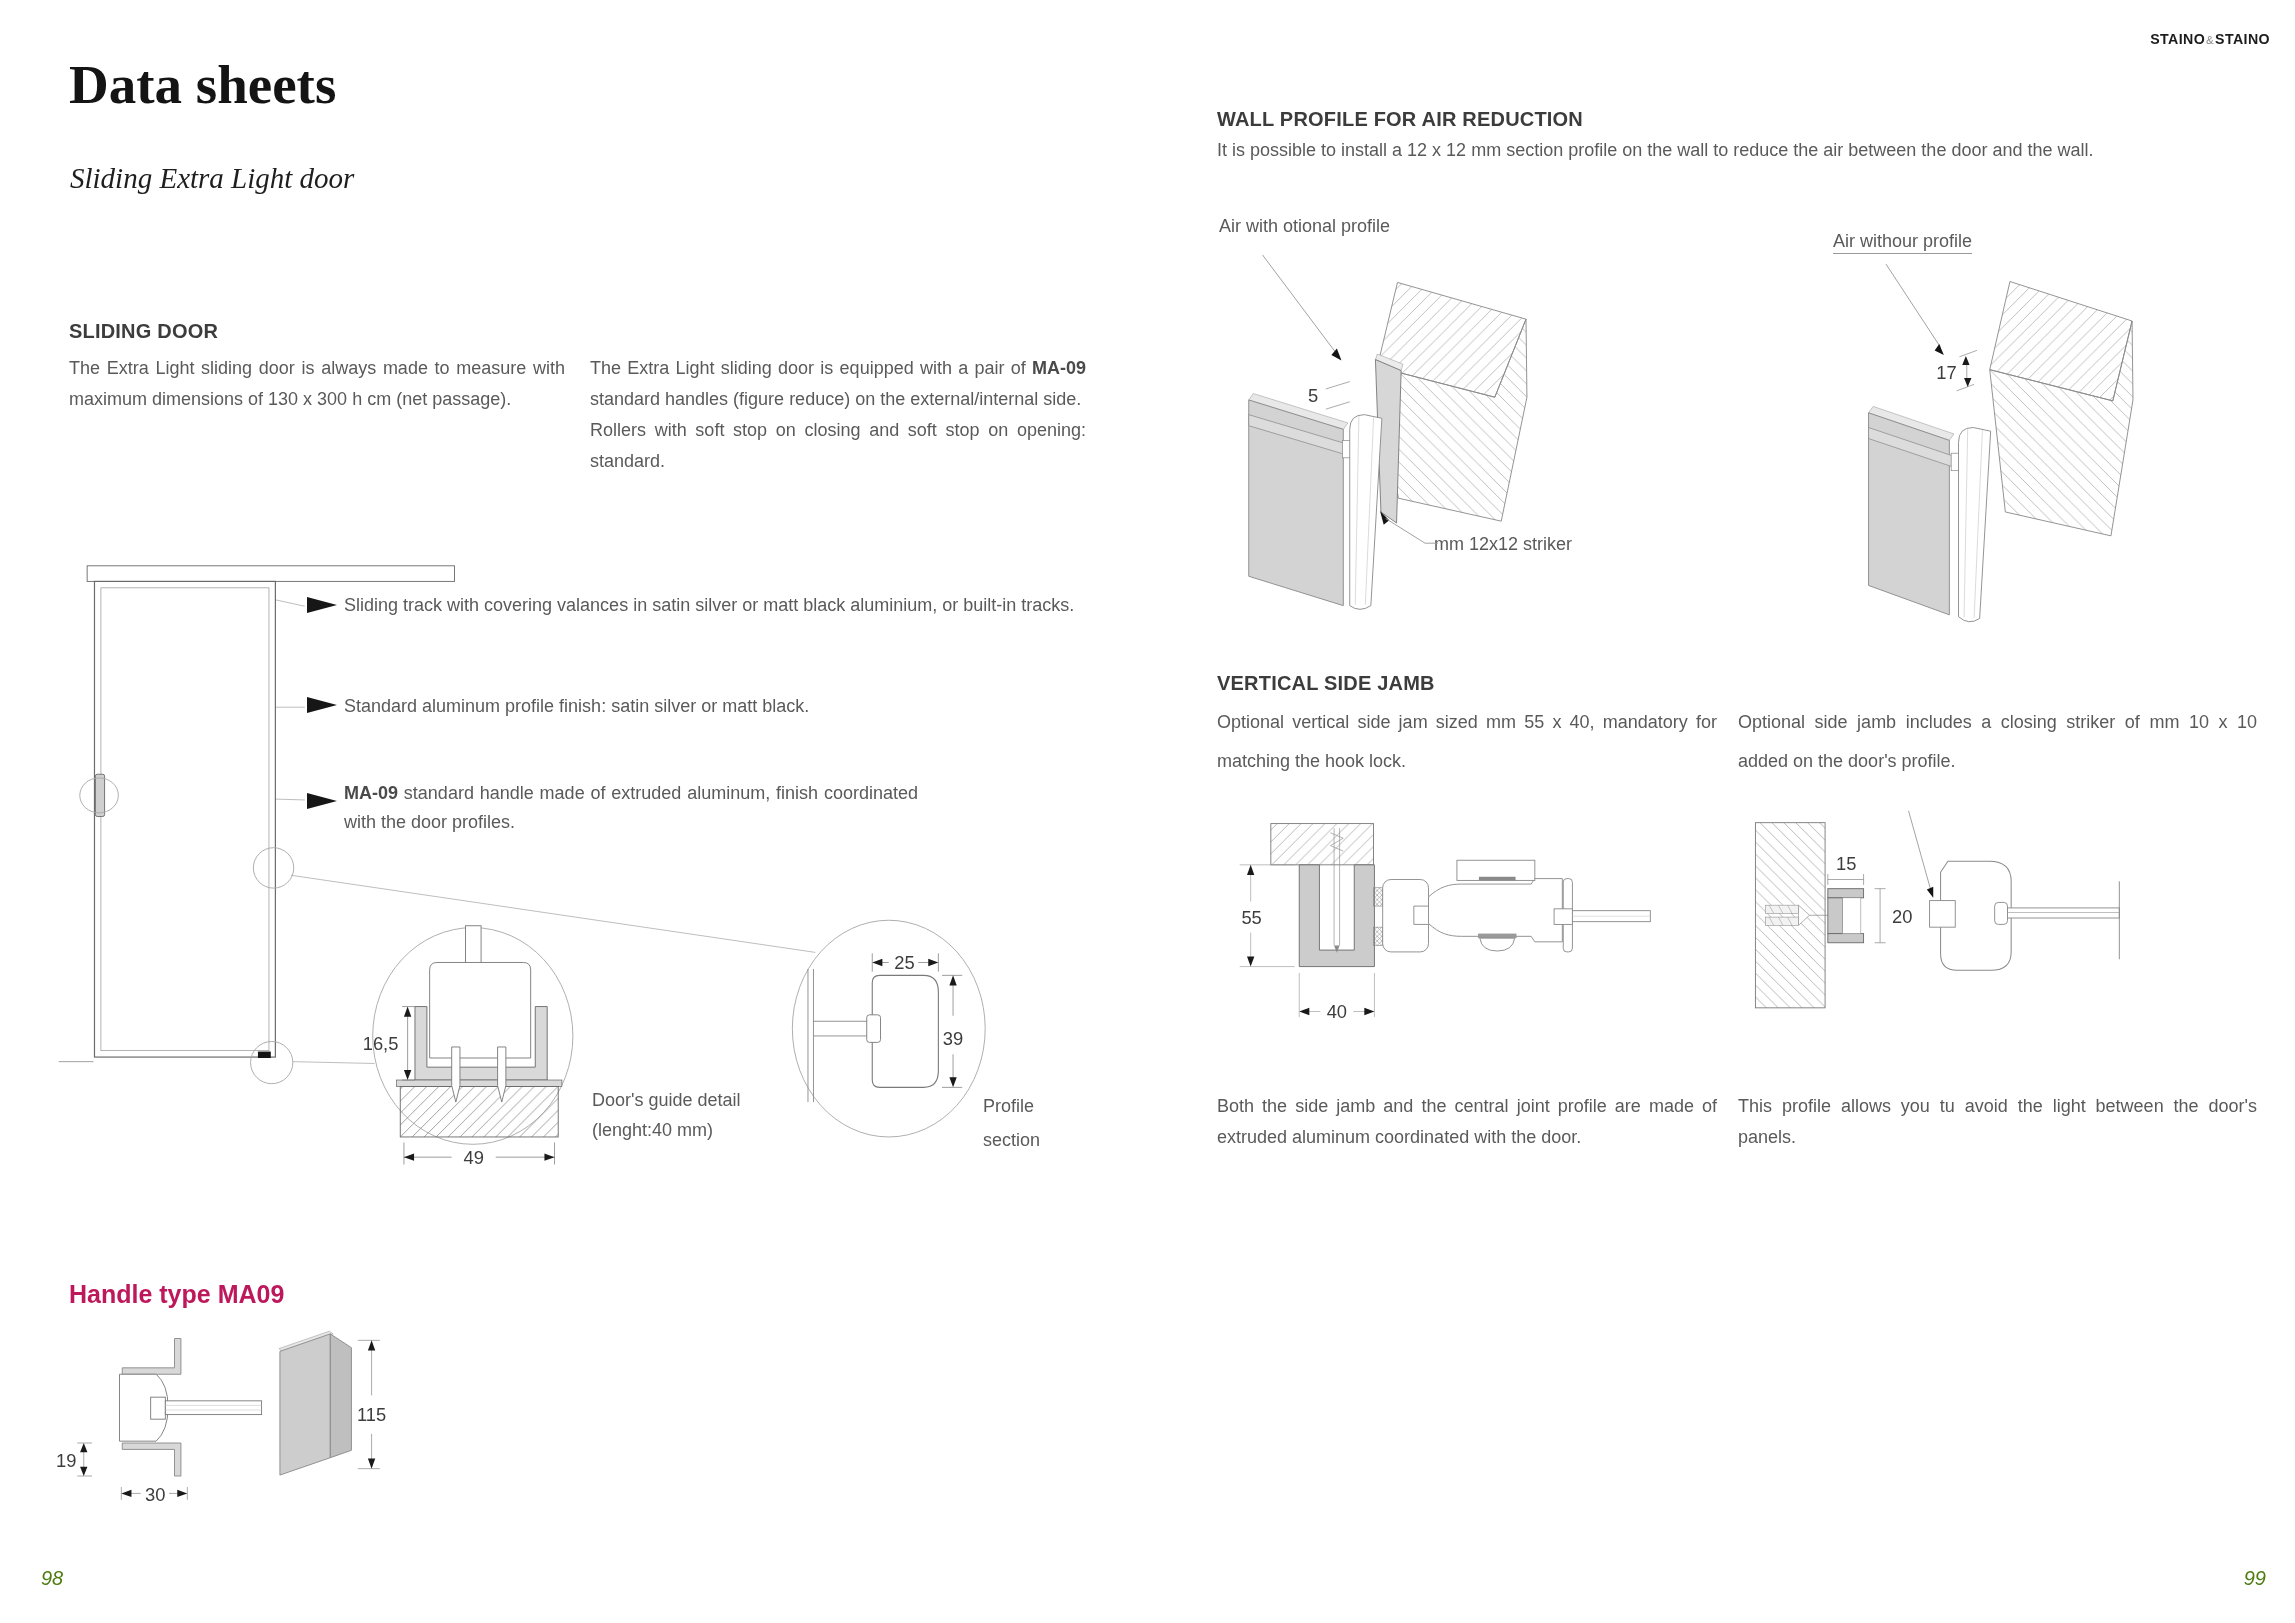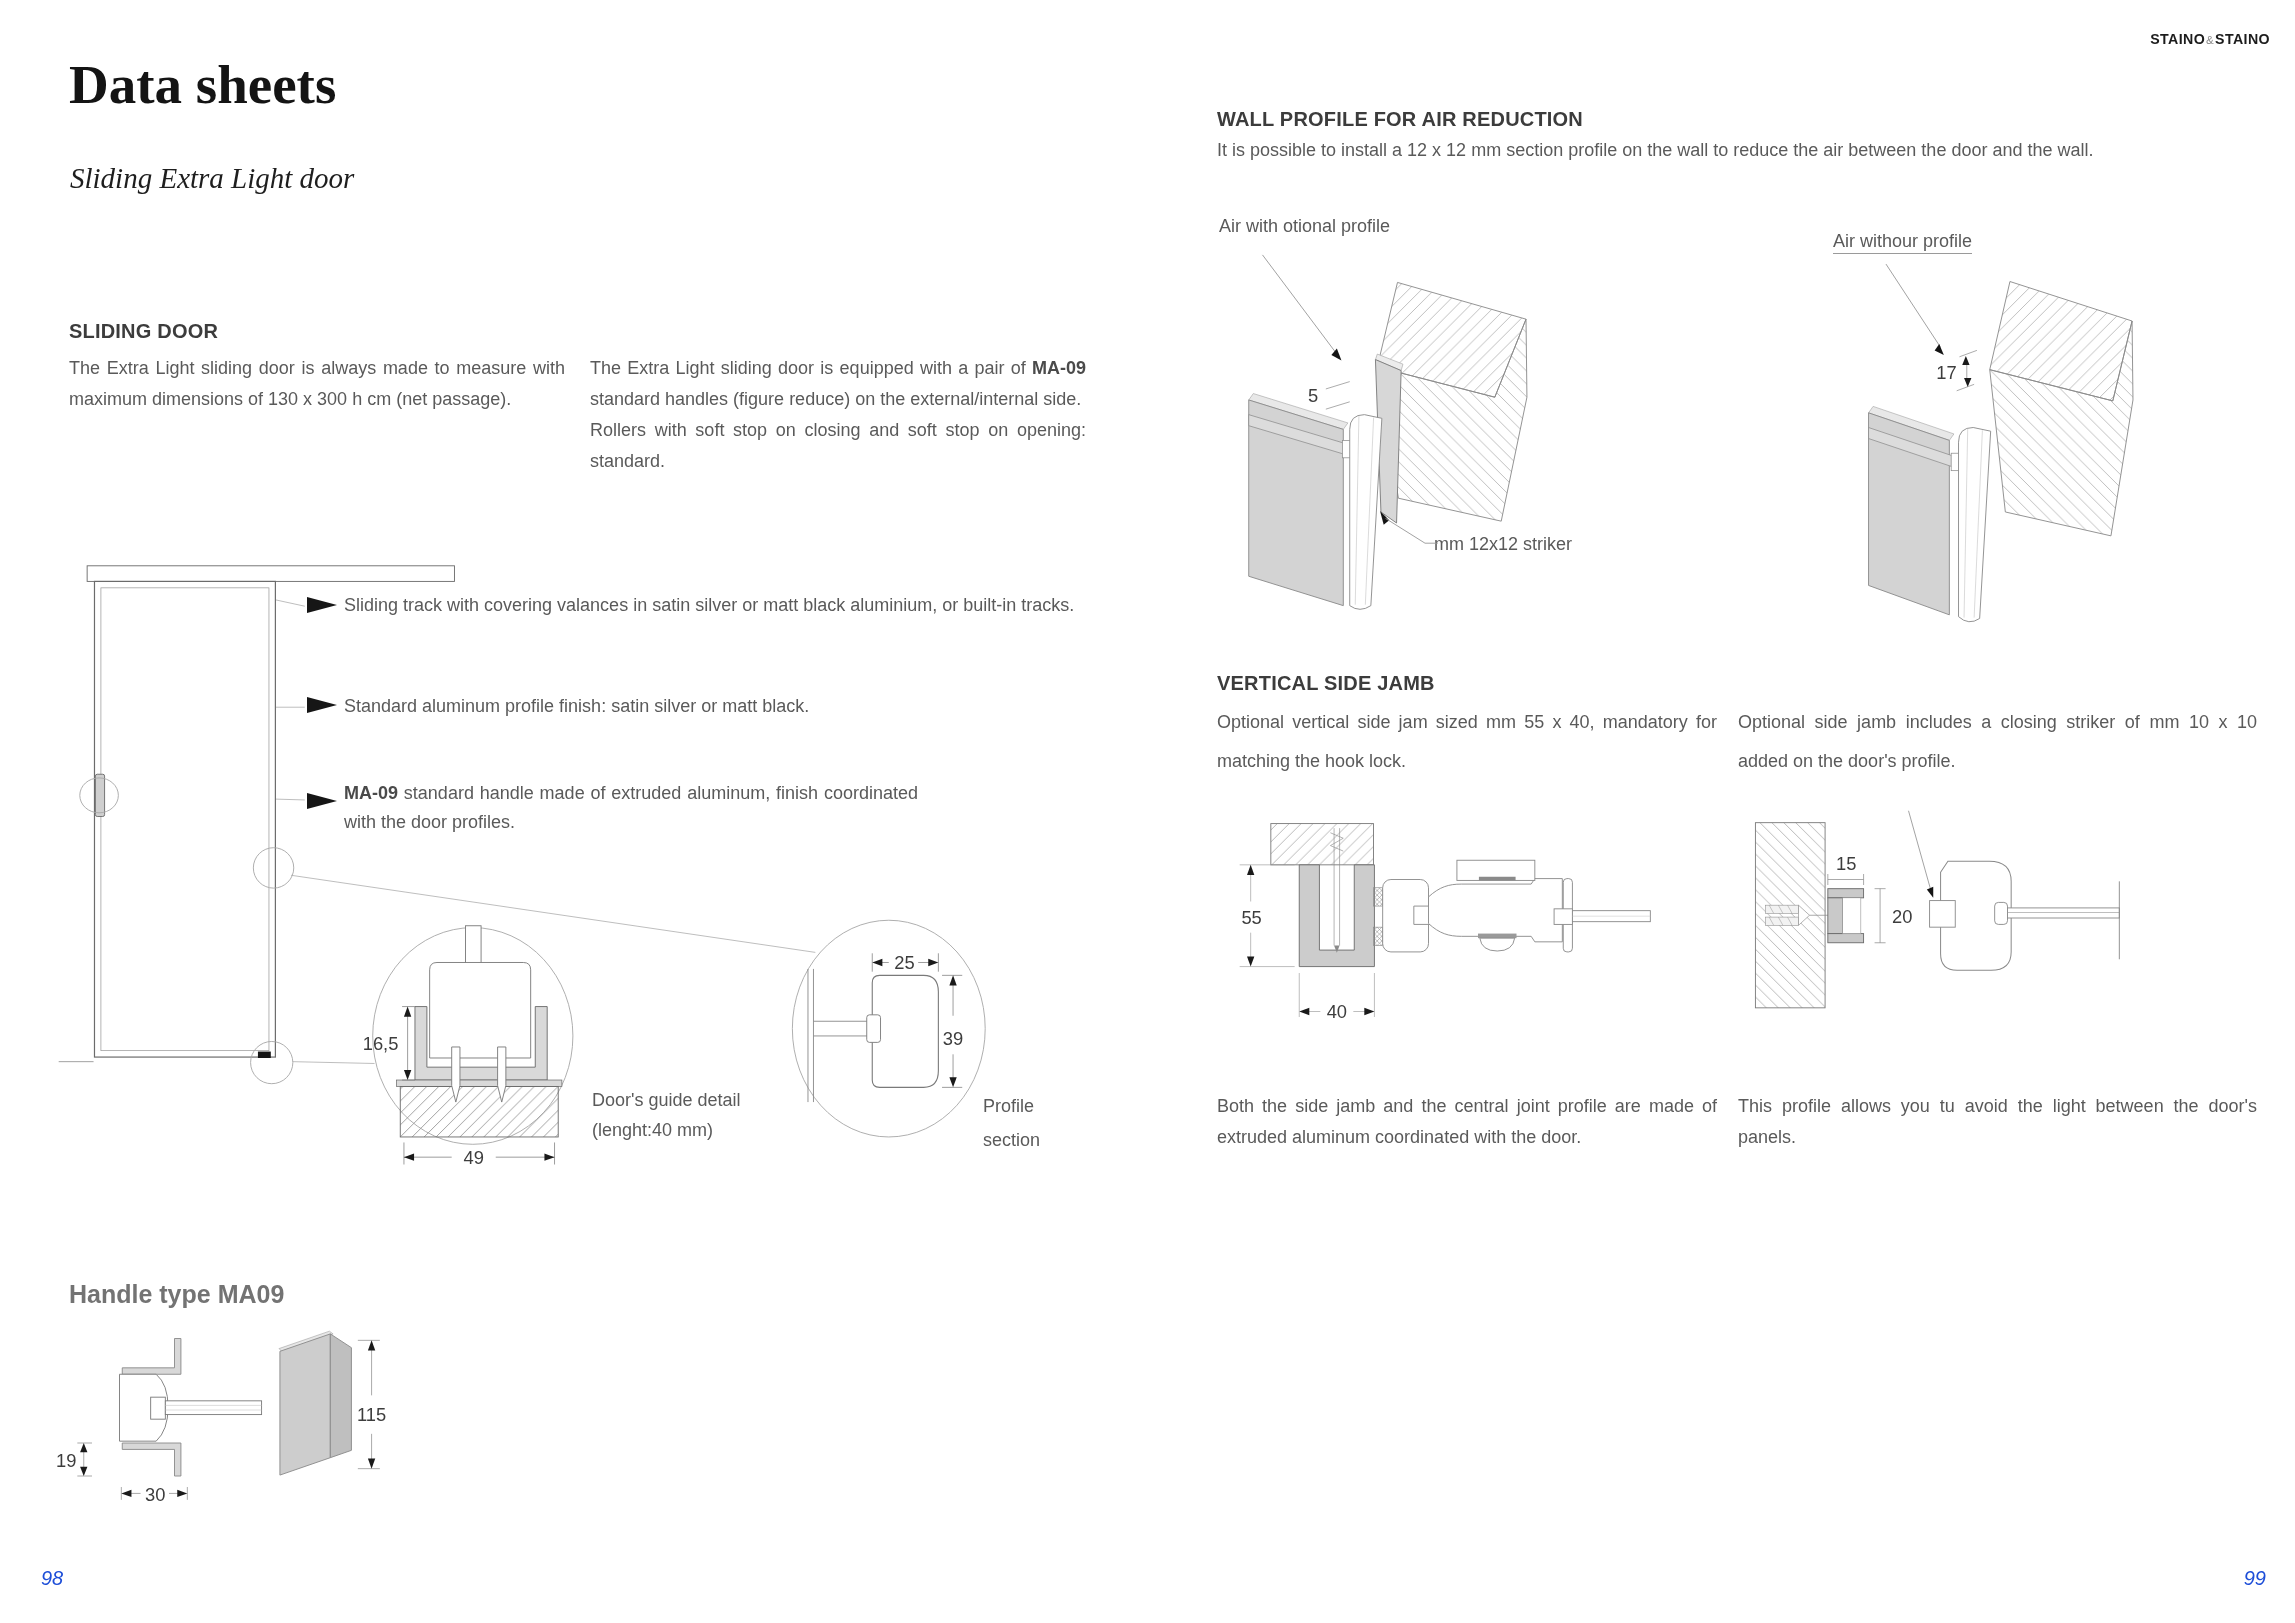--- a/index.html
+++ b/index.html
@@ -2,29 +2,29 @@
 <html style="font-size:14.7px"><head>
 <meta charset="utf-8">
 <style>
   html,body{margin:0;padding:0;background:#888;}
   #stage{position:relative;width:2296px;height:1624px;background:#ffffff;overflow:hidden;
          font-family:"Liberation Sans",sans-serif;color:#5a5a5a;}
   .abs{position:absolute;}
   .serif-title{font-family:"Liberation Serif","DejaVu Serif",serif;font-weight:700;font-size:55px;color:#141414;letter-spacing:0;}
   .serif-sub{font-family:"Liberation Serif","DejaVu Serif",serif;font-style:italic;font-size:29px;color:#1e1e1e;}
   .h-sec{font-size:20px;font-weight:700;color:#3c3c3c;letter-spacing:0.2px;}
-  .h-sec2{font-size:25px;font-weight:700;color:#737373;}
+  .h-sec2{font-size:25px;font-weight:700;color:#be185d;}
   .body-txt{font-size:18px;line-height:31px;color:#5a5a5a;text-align:justify;}
   .body-txt p{margin:0;}
   .body-txt-r{font-size:18px;line-height:39px;color:#5a5a5a;text-align:justify;}
   .callout-txt{font-size:18px;color:#5a5a5a;text-align:justify;}
   .lbl{font-size:18px;color:#5a5a5a;line-height:30px;}
   .bold-inline{font-weight:700;color:#4a4a4a;}
   .tri{width:0;height:0;border-top:8.3px solid transparent;border-bottom:8.3px solid transparent;border-left:30px solid #161616;}
-  .pagenum{font-size:20px;font-style:italic;color:#1d4ed8;}
+  .pagenum{font-size:20px;font-style:italic;color:#4d7c0f;}
   .logo{font-size:14.2px;font-weight:700;letter-spacing:0.4px;color:#1c1c1c;text-align:right;}
   .logo .amp{color:#8a8a8a;font-size:11.5px;font-weight:400;padding:0 0.9px;}
   svg{position:absolute;overflow:visible;}
   svg text{font-family:"Liberation Sans",sans-serif;font-size:20px;fill:#3d3d3d;}
   .underlined{border-bottom:0.9px solid #9a9a9a;padding-bottom:1px;}
 </style>
 </head>
 <body>
 
 <div id="stage">

